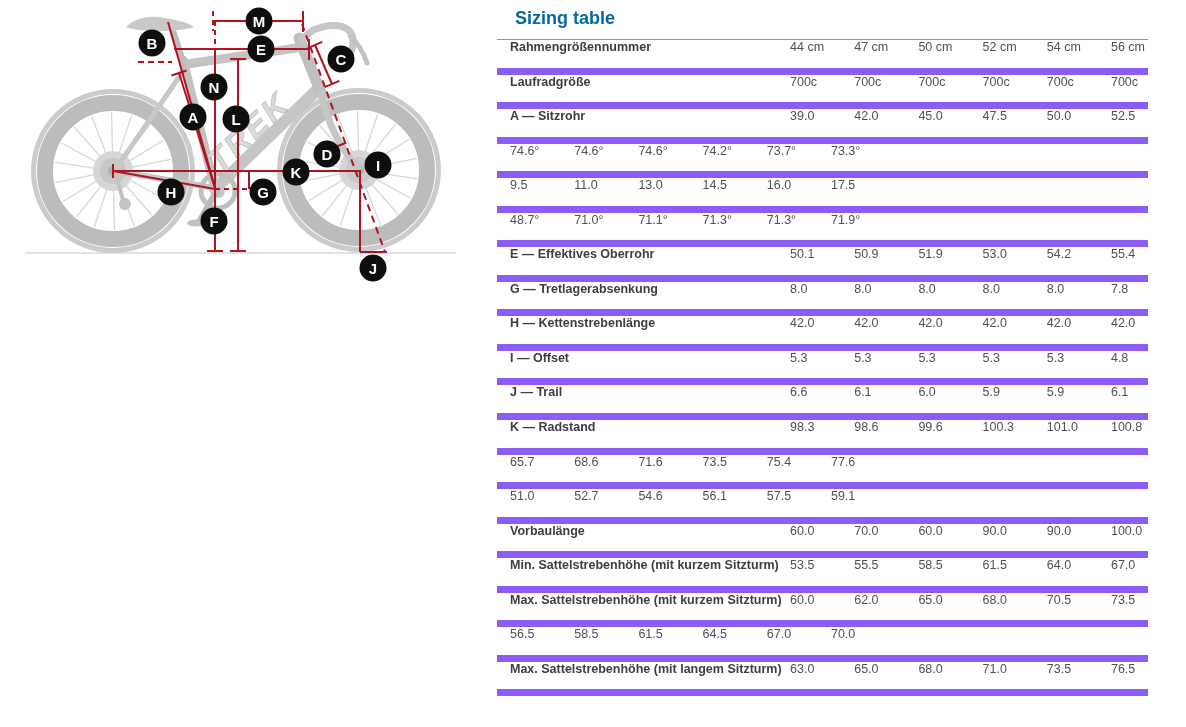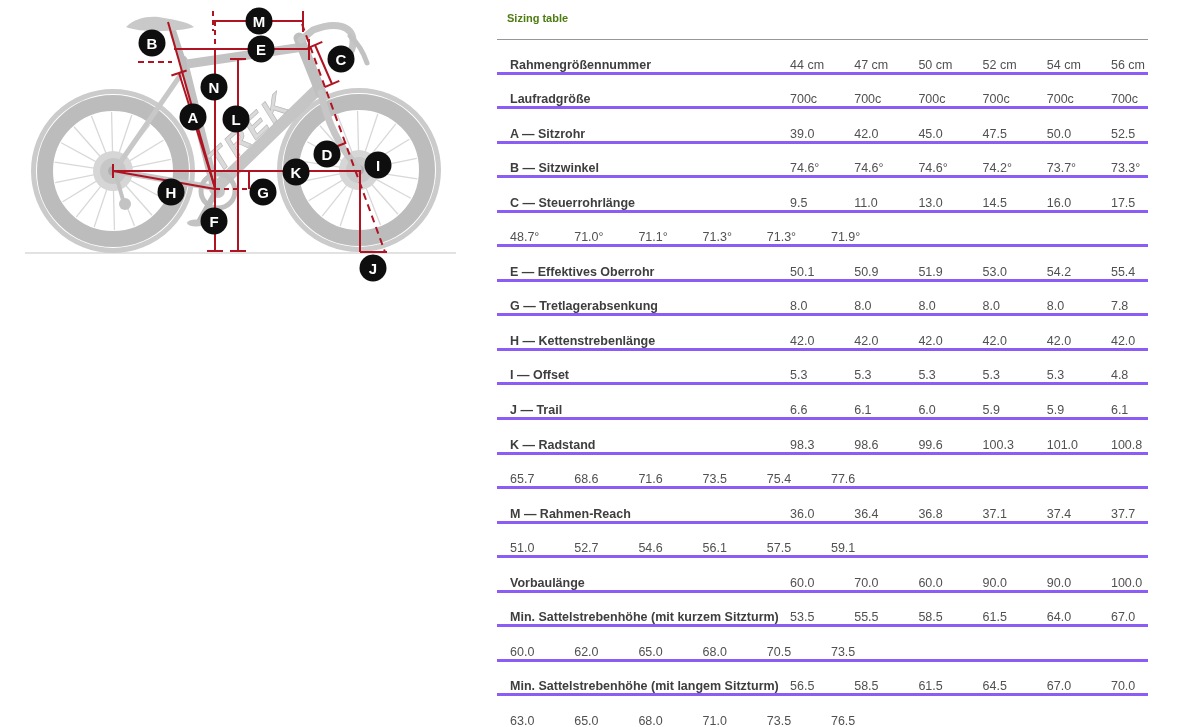--- a/index.html
+++ b/index.html
@@ -4,25 +4,25 @@
 <style>
   html,body{margin:0;padding:0;background:#ffffff;}
   body{width:1186px;height:727px;overflow:hidden;position:relative;
        font-family:"Liberation Sans",sans-serif;-webkit-font-smoothing:antialiased;}
 
   
   .diagram{position:absolute;left:0;top:0;width:490px;height:300px;}
 
   
   .panel{position:absolute;left:497px;top:0;width:651px;}
-  .panel-title{font-size:11px;font-weight:700;color:#4d7c0f;line-height:18px;
-               margin:9px 0 12px 4px;padding-left:6px;}
+  .panel-title{font-size:18px;font-weight:700;color:#0369a1;line-height:18px;
+               margin:9px 0 12px 12px;padding-left:6px;}
   .sizing-table{border-top:1px solid #979797;}
-  .t-row{display:flex;align-items:flex-end;height:34.55px;
-         border-bottom:3px solid #8b5cf6;padding-left:13px;box-sizing:border-box;}
+  .t-row{display:flex;align-items:flex-start;height:34.55px;
+         border-bottom:7px solid #8b5cf6;padding-left:13px;box-sizing:border-box;}
   .row-label{flex:0 0 280px;font-size:12.5px;font-weight:700;color:#3e3e3e;
              white-space:nowrap;overflow:hidden;}
   .cell{flex:0 0 64.2px;font-size:12.5px;font-weight:400;color:#515151;
         white-space:nowrap;}
 </style>
 </head>
 <body>
 
 <svg class="diagram" viewBox="0 0 490 300" width="490" height="300">
 
@@ -233,30 +233,28 @@
       <div class="t-row">
         <span class="row-label">A — Sitzrohr</span>
         <span class="cell">39.0</span>
         <span class="cell">42.0</span>
         <span class="cell">45.0</span>
         <span class="cell">47.5</span>
         <span class="cell">50.0</span>
         <span class="cell">52.5</span>
       </div>
       <div class="t-row">
-        <span class="row-label">B — Sitzwinkel</span>
         <span class="cell">74.6°</span>
         <span class="cell">74.6°</span>
         <span class="cell">74.6°</span>
         <span class="cell">74.2°</span>
         <span class="cell">73.7°</span>
         <span class="cell">73.3°</span>
       </div>
       <div class="t-row">
-        <span class="row-label">C — Steuerrohrlänge</span>
         <span class="cell">9.5</span>
         <span class="cell">11.0</span>
         <span class="cell">13.0</span>
         <span class="cell">14.5</span>
         <span class="cell">16.0</span>
         <span class="cell">17.5</span>
       </div>
       <div class="t-row">
         <span class="cell">48.7°</span>
         <span class="cell">71.0°</span>
@@ -321,29 +319,20 @@
       </div>
       <div class="t-row">
         <span class="cell">65.7</span>
         <span class="cell">68.6</span>
         <span class="cell">71.6</span>
         <span class="cell">73.5</span>
         <span class="cell">75.4</span>
         <span class="cell">77.6</span>
       </div>
       <div class="t-row">
-        <span class="row-label">M — Rahmen-Reach</span>
-        <span class="cell">36.0</span>
-        <span class="cell">36.4</span>
-        <span class="cell">36.8</span>
-        <span class="cell">37.1</span>
-        <span class="cell">37.4</span>
-        <span class="cell">37.7</span>
-      </div>
-      <div class="t-row">
         <span class="cell">51.0</span>
         <span class="cell">52.7</span>
         <span class="cell">54.6</span>
         <span class="cell">56.1</span>
         <span class="cell">57.5</span>
         <span class="cell">59.1</span>
       </div>
       <div class="t-row">
         <span class="row-label">Vorbaulänge</span>
         <span class="cell">60.0</span>
@@ -356,37 +345,38 @@
       <div class="t-row">
         <span class="row-label">Min. Sattelstrebenhöhe (mit kurzem Sitzturm)</span>
         <span class="cell">53.5</span>
         <span class="cell">55.5</span>
         <span class="cell">58.5</span>
         <span class="cell">61.5</span>
         <span class="cell">64.0</span>
         <span class="cell">67.0</span>
       </div>
       <div class="t-row">
+        <span class="row-label">Max. Sattelstrebenhöhe (mit kurzem Sitzturm)</span>
         <span class="cell">60.0</span>
         <span class="cell">62.0</span>
         <span class="cell">65.0</span>
         <span class="cell">68.0</span>
         <span class="cell">70.5</span>
         <span class="cell">73.5</span>
       </div>
       <div class="t-row">
-        <span class="row-label">Min. Sattelstrebenhöhe (mit langem Sitzturm)</span>
         <span class="cell">56.5</span>
         <span class="cell">58.5</span>
         <span class="cell">61.5</span>
         <span class="cell">64.5</span>
         <span class="cell">67.0</span>
         <span class="cell">70.0</span>
       </div>
       <div class="t-row">
+        <span class="row-label">Max. Sattelstrebenhöhe (mit langem Sitzturm)</span>
         <span class="cell">63.0</span>
         <span class="cell">65.0</span>
         <span class="cell">68.0</span>
         <span class="cell">71.0</span>
         <span class="cell">73.5</span>
         <span class="cell">76.5</span>
       </div>
     </div>
 </div>
 

